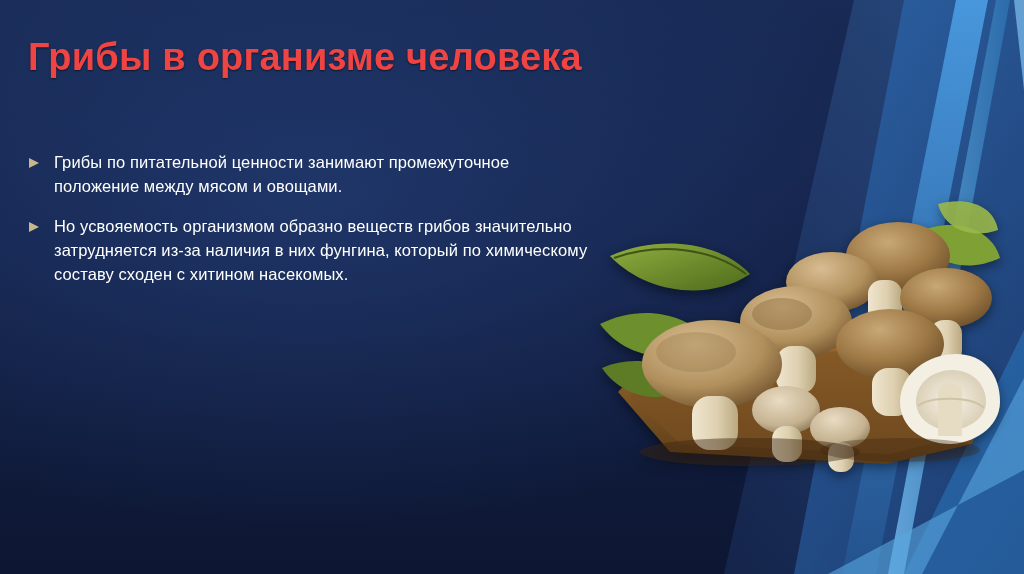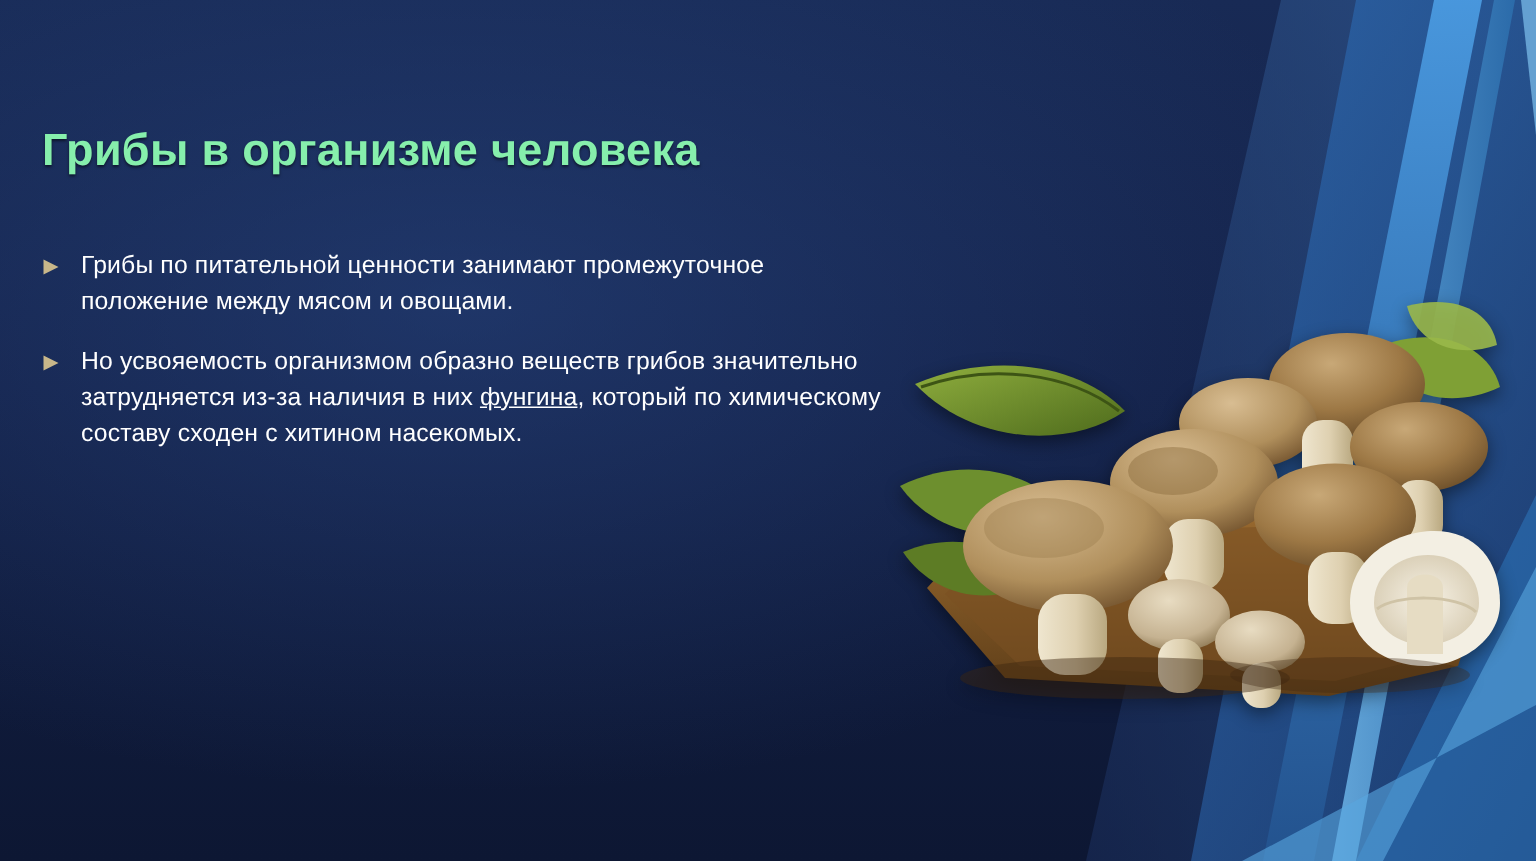--- a/index.html
+++ b/index.html
@@ -37,55 +37,54 @@
     height: 574px;
     overflow: hidden;
   }
   .ribbons svg { display: block; }
 
   
   .title {
     position: absolute;
     left: 28px;
     top: 36px;
-    font-size: 30px;
+    font-size: 38px;
     font-weight: bold;
-    color: #86efac;
+    color: #ef4444;
     letter-spacing: 0.2px;
     text-shadow: 0 1px 2px rgba(0,0,0,0.55);
     white-space: nowrap;
-    margin-top: 48px;
   }
 
   
   .bullets {
     position: absolute;
     left: 28px;
-    top: 166px;
+    top: 151px;
     width: 560px;
   }
   .bullet {
     display: flex;
     align-items: flex-start;
     margin-bottom: 16px;
   }
   .bullet-marker {
     flex: 0 0 auto;
     width: 14px;
     margin-top: 6px;
     margin-right: 12px;
   }
   .bullet-marker svg { display: block; }
   .bullet-text {
     color: #ffffff;
     font-size: 16.5px;
     line-height: 1.45;
     letter-spacing: 0.1px;
   }
-  .bullet-text .u { text-decoration: underline; }
+  .bullet-text .u { }
 
   
   .photo {
     position: absolute;
     left: 600px;
     top: 196px;
     width: 400px;
     height: 280px;
   }
   .photo svg { display: block; filter: drop-shadow(0 4px 6px rgba(0,0,0,0.45)); }

